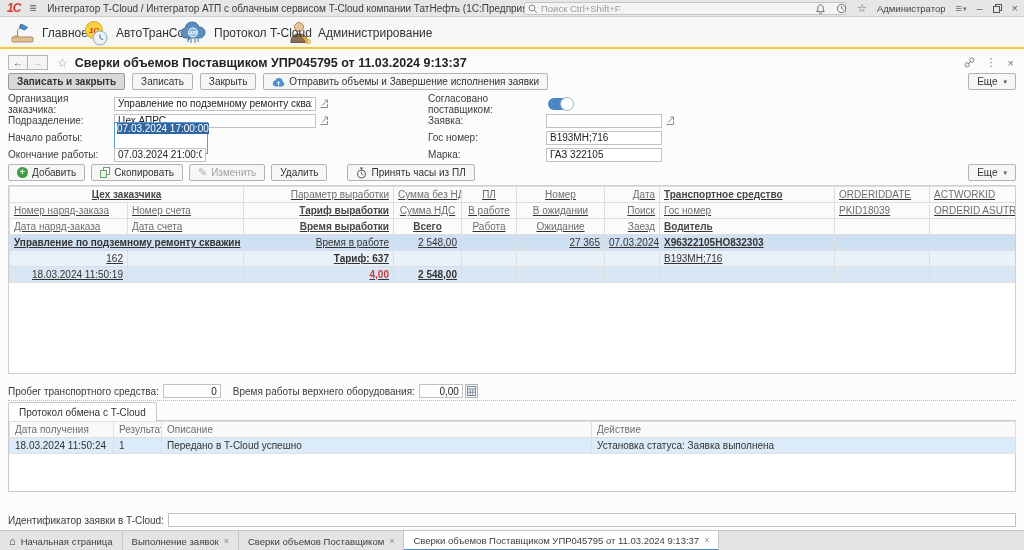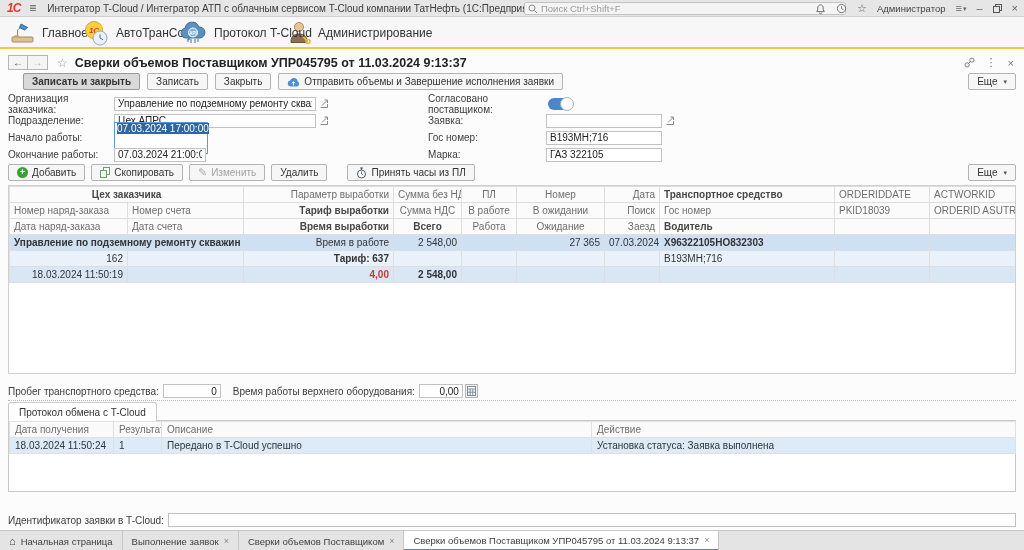--- a/index.html
+++ b/index.html
@@ -32,21 +32,21 @@
   .workspace { position:absolute; top:49px; left:0; width:1024px; height:481px; background:#fcfcfc; }
   .navrow { position:absolute; top:6px; left:8px; height:15px; display:flex; align-items:center; }
   .navbtn { width:20px; height:15px; border:1px solid #b5b5b5; background:#f4f4f4; font-size:10px;
     display:inline-flex; align-items:center; justify-content:center; color:#444; }
   .navbtn + .navbtn { border-left:none; }
   .navbtn.disabled { color:#b0b0b0; }
   .favstar { color:#9a9a9a; font-size:12px; margin:0 7px 0 9px; }
   .formtitle { font-size:12.5px; font-weight:bold; color:#222; white-space:nowrap; }
   .formicons { position:absolute; top:7px; right:10px; display:flex; gap:11px; align-items:center; }
   .formicons .ic { color:#777; font-size:11px; }
-  .cmdbar { position:absolute; top:24px; left:23px; display:flex; gap:7px; }
+  .cmdbar { position:absolute; top:24px; left:8px; display:flex; gap:7px; }
   .btn { display:inline-flex; align-items:center; gap:4px; height:17px; padding:0 8px;
     background:#f6f6f6; border:1px solid #b3b3b3; border-radius:2px; font-size:10px; color:#333; white-space:nowrap; }
   .btn.primary { background:#d9d9d9; border-color:#999; font-weight:bold; }
   .btn.disabled { color:#a3a3a3; }
   .morebtn { position:absolute; right:8px; }
   .more-top { top:24px; }
   .caret { font-size:7px; color:#555; margin-left:2px; }
   
   .fcol { position:absolute; }
   .fcol-left { left:8px; top:46px; }
@@ -67,21 +67,21 @@
   
   .toolbar { position:absolute; top:115px; left:8px; display:flex; gap:6px; }
   .toolbar .gap { width:8px; }
   .more-mid { top:115px; }
   .plusround { width:11px; height:11px; border-radius:50%; background:#3e9e3e; color:#fff; font-size:9px;
     font-weight:bold; display:inline-flex; align-items:center; justify-content:center; line-height:1; }
   .pencil { color:#b0b0b0; font-size:11px; }
   
   .gridbox { position:absolute; left:8px; top:136px; width:1008px; height:189px;
     border:1px solid #cfcfcf; background:#fff; overflow:hidden; }
-  table.grid { border-collapse:collapse; table-layout:fixed; width:1006px; font-size:10px; }
+  table.grid { border-collapse:collapse; table-layout:fixed; width:1006px; font-size:10px;text-decoration:underline; }
   table.grid th, table.grid td { border:1px solid #dedede; height:16px; padding:0 4px;
     overflow:hidden; white-space:nowrap; }
   table.grid th { font-weight:normal; color:#6e6e6e; background:#fbfbfb; text-align:center; }
   .hb { font-weight:bold !important; color:#474747 !important; }
   .al { text-align:left !important; } .ar { text-align:right !important; } .ac { text-align:center !important; }
   .b { font-weight:bold; } .red { color:#c43b3b; }
   tr.sel1 td { background:#cfe0f2; }
   tr.sel2 td { background:#e9f1fa; }
   tr.sel3 td { background:#d9e7f5; }
   

